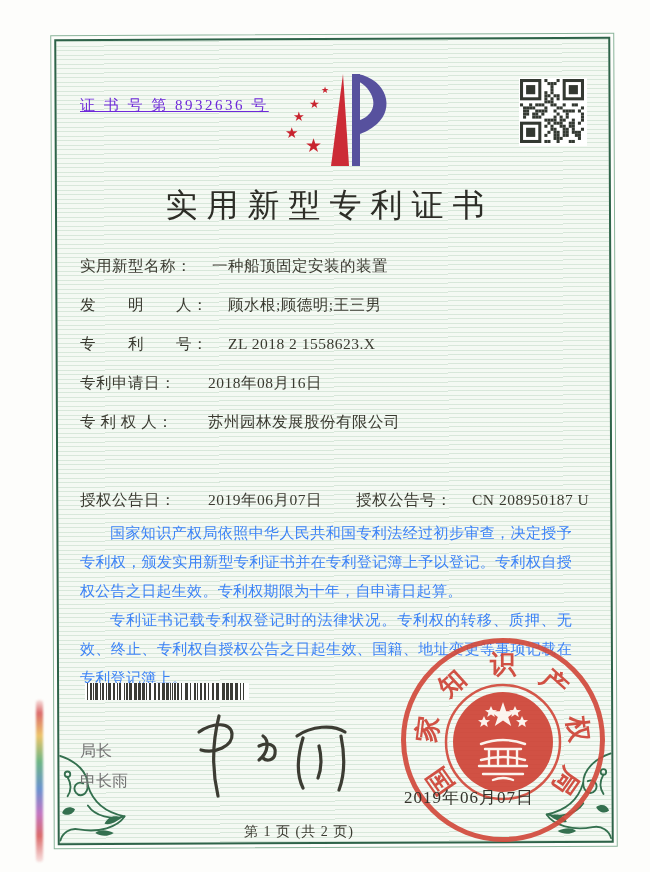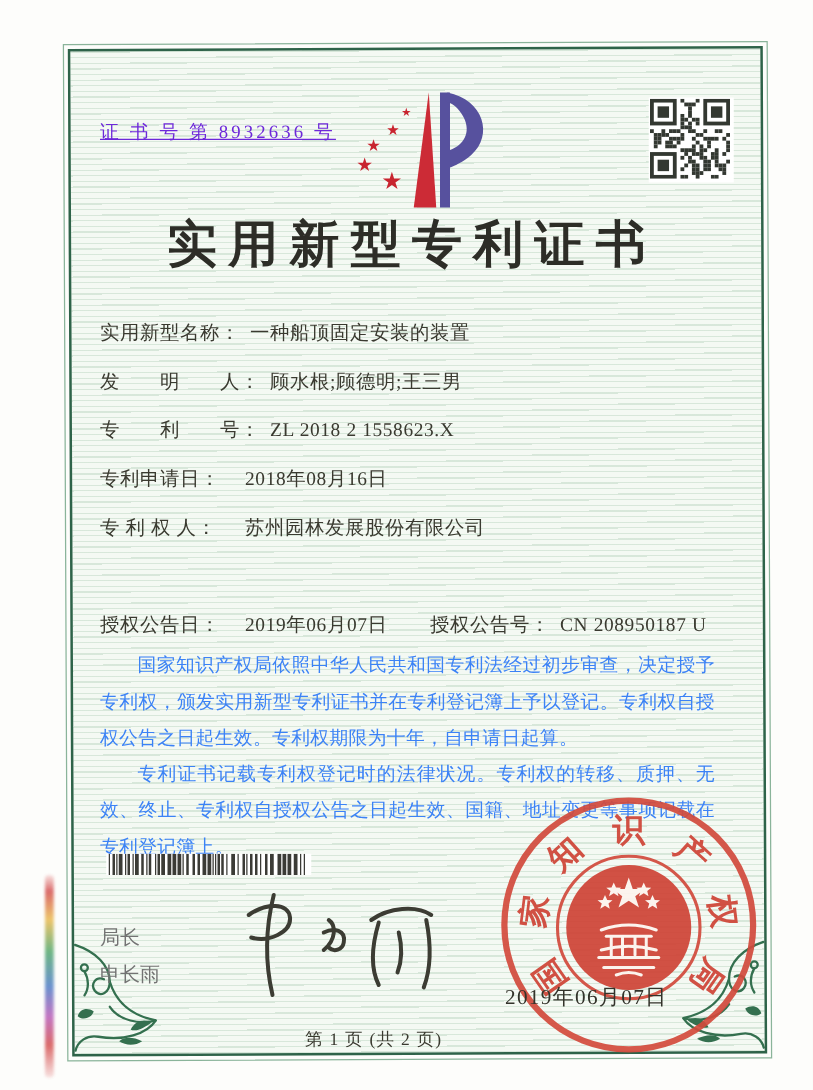--- a/index.html
+++ b/index.html
@@ -36,26 +36,26 @@
   .corner-flourish svg{width:100%;height:100%;}
 
   
   .cert-no{
     position:absolute;left:80px;top:96px;font-size:15px;letter-spacing:2.5px;color:#6d28d9;text-decoration:underline;
   }
   .logo{position:absolute;left:283px;top:66px;width:120px;height:108px;}
   .logo .star{position:absolute;color:#c8242f;line-height:1;}
   .qr{position:absolute;left:519px;top:78px;width:66px;height:66px;background:#fff;padding:1px;}
   .title{
-    position:absolute;left:0;top:168px;width:650px;text-align:center;
-    font-size:40px;font-weight:bold;letter-spacing:9px;text-indent:9px;color:#2d2d27;
+    position:absolute;left:0;top:184px;width:650px;text-align:center;
+    font-size:32px;font-weight:normal;letter-spacing:9px;text-indent:9px;color:#2d2d27;
   }
   .field-row{position:absolute;left:80px;font-size:15.5px;letter-spacing:.5px;white-space:nowrap;color:#3a3a30;}
   .field-row .lbl{display:inline-block;min-width:108px;}
-  .field-row .val{margin-left:8px;}
+  .field-row .val{margin-left:20px;}
   .field-row .pair2{margin-left:34px;}
   .r1{top:256px}.r2{top:295px}.r3{top:334px}.r4{top:373px}
   .r5{top:412px}.r6{top:451px}.r7{top:490px}
   .paragraphs{
     position:absolute;left:80px;top:519px;width:492px;
     font-size:15px;line-height:29px;text-align:justify;color:#3b82f6;letter-spacing:.3px;
   }
   .paragraphs p{margin:0;text-indent:2em;}
   .barcode{position:absolute;left:85px;top:683px;width:164px;height:17px;background:#fff;}
   .officer{position:absolute;left:80px;top:736px;font-family:"Liberation Sans","DejaVu Sans",sans-serif;

